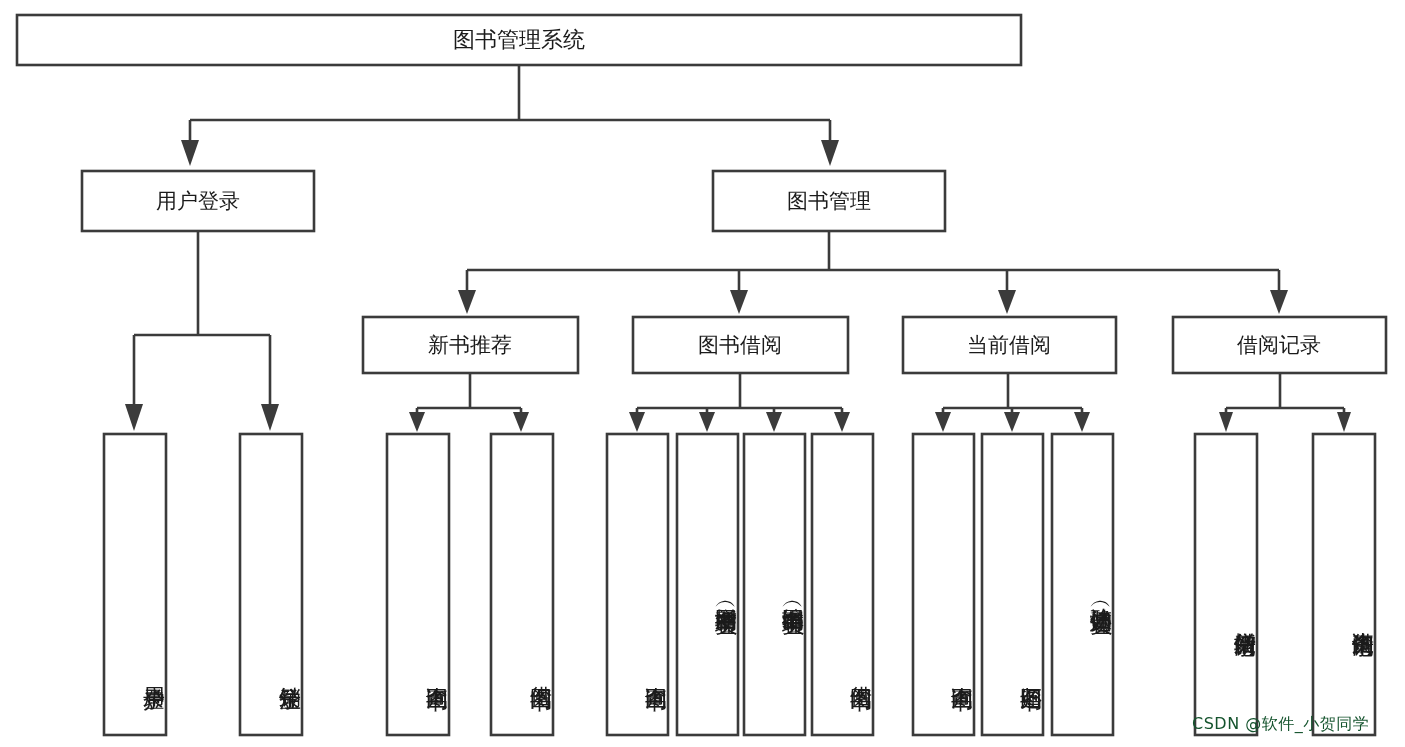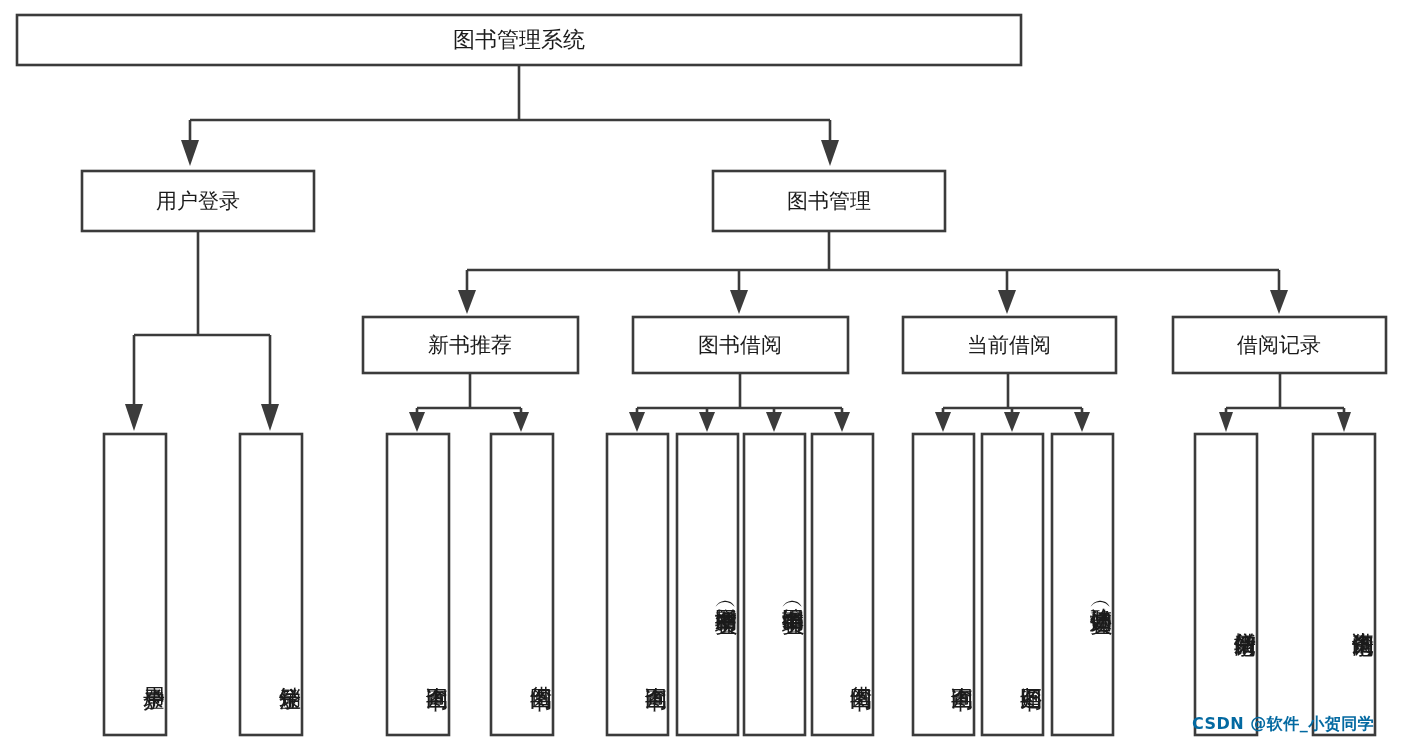--- a/index.html
+++ b/index.html
@@ -69,24 +69,23 @@
     letter-spacing: 1px;
     white-space: nowrap;
     pointer-events: none;
   }
   .watermark {
     position: absolute;
     left: 1192px;
     top: 714px;
     font-family: "DejaVu Sans", "Liberation Sans", sans-serif;
     font-size: 16px;
-    color: #0369a1;
+    color: #14532d;
     white-space: nowrap;
     letter-spacing: 0.5px;
-    font-weight: bold;
   }
 </style>
 </head>
 <body>
 
 <div id="diagram-root">
 
   <svg class="diagram-canvas" viewBox="0 0 1405 747">
 
     <g>

